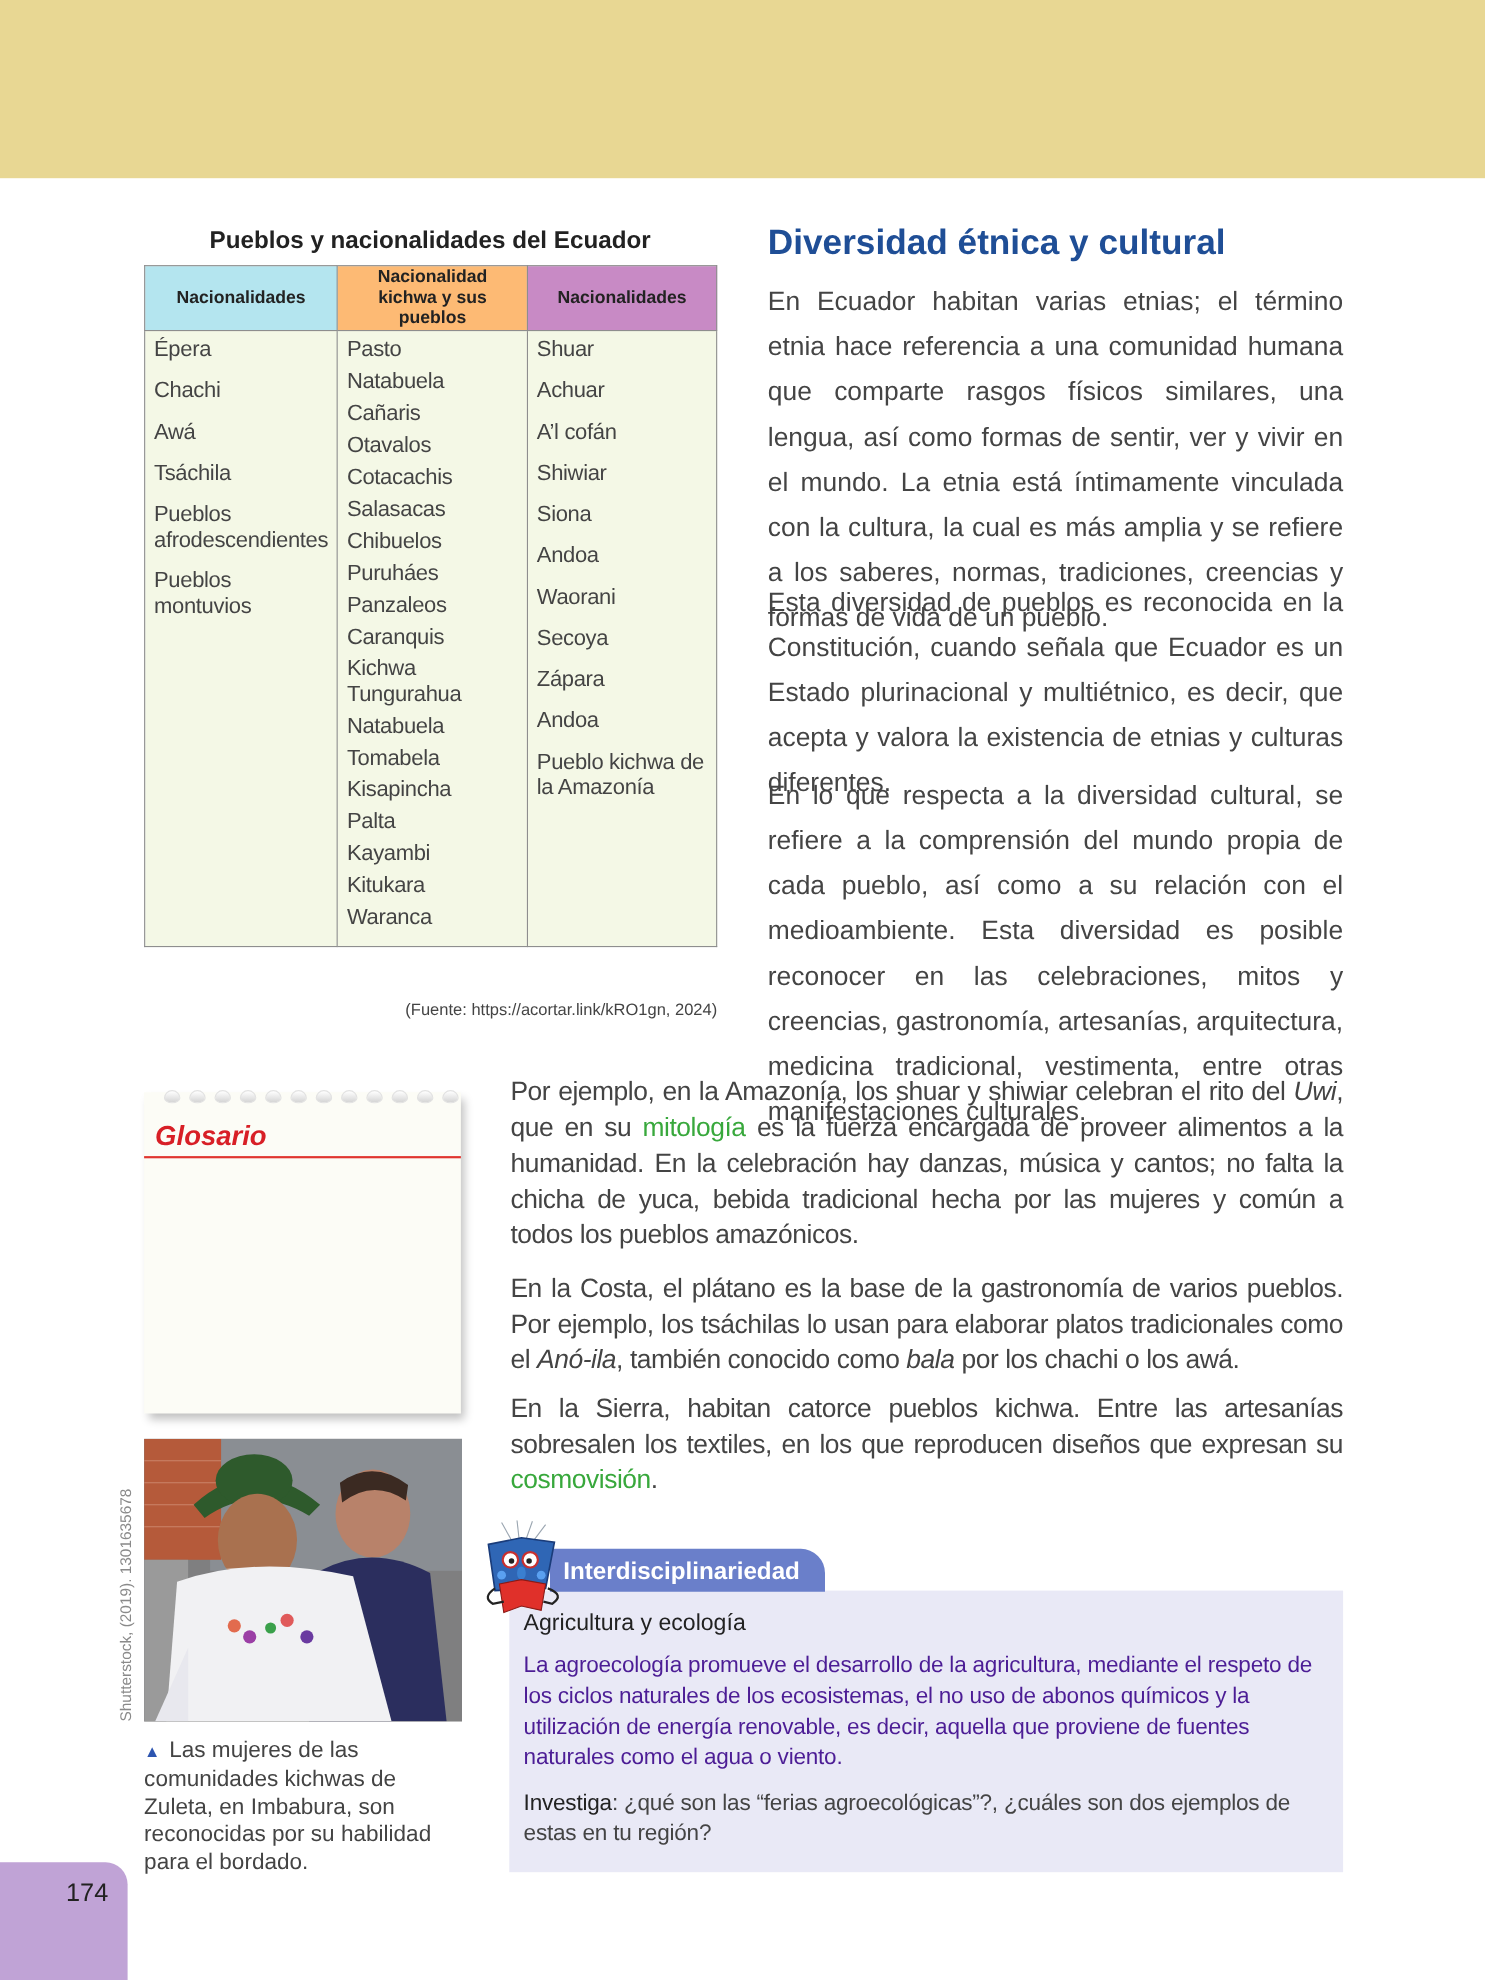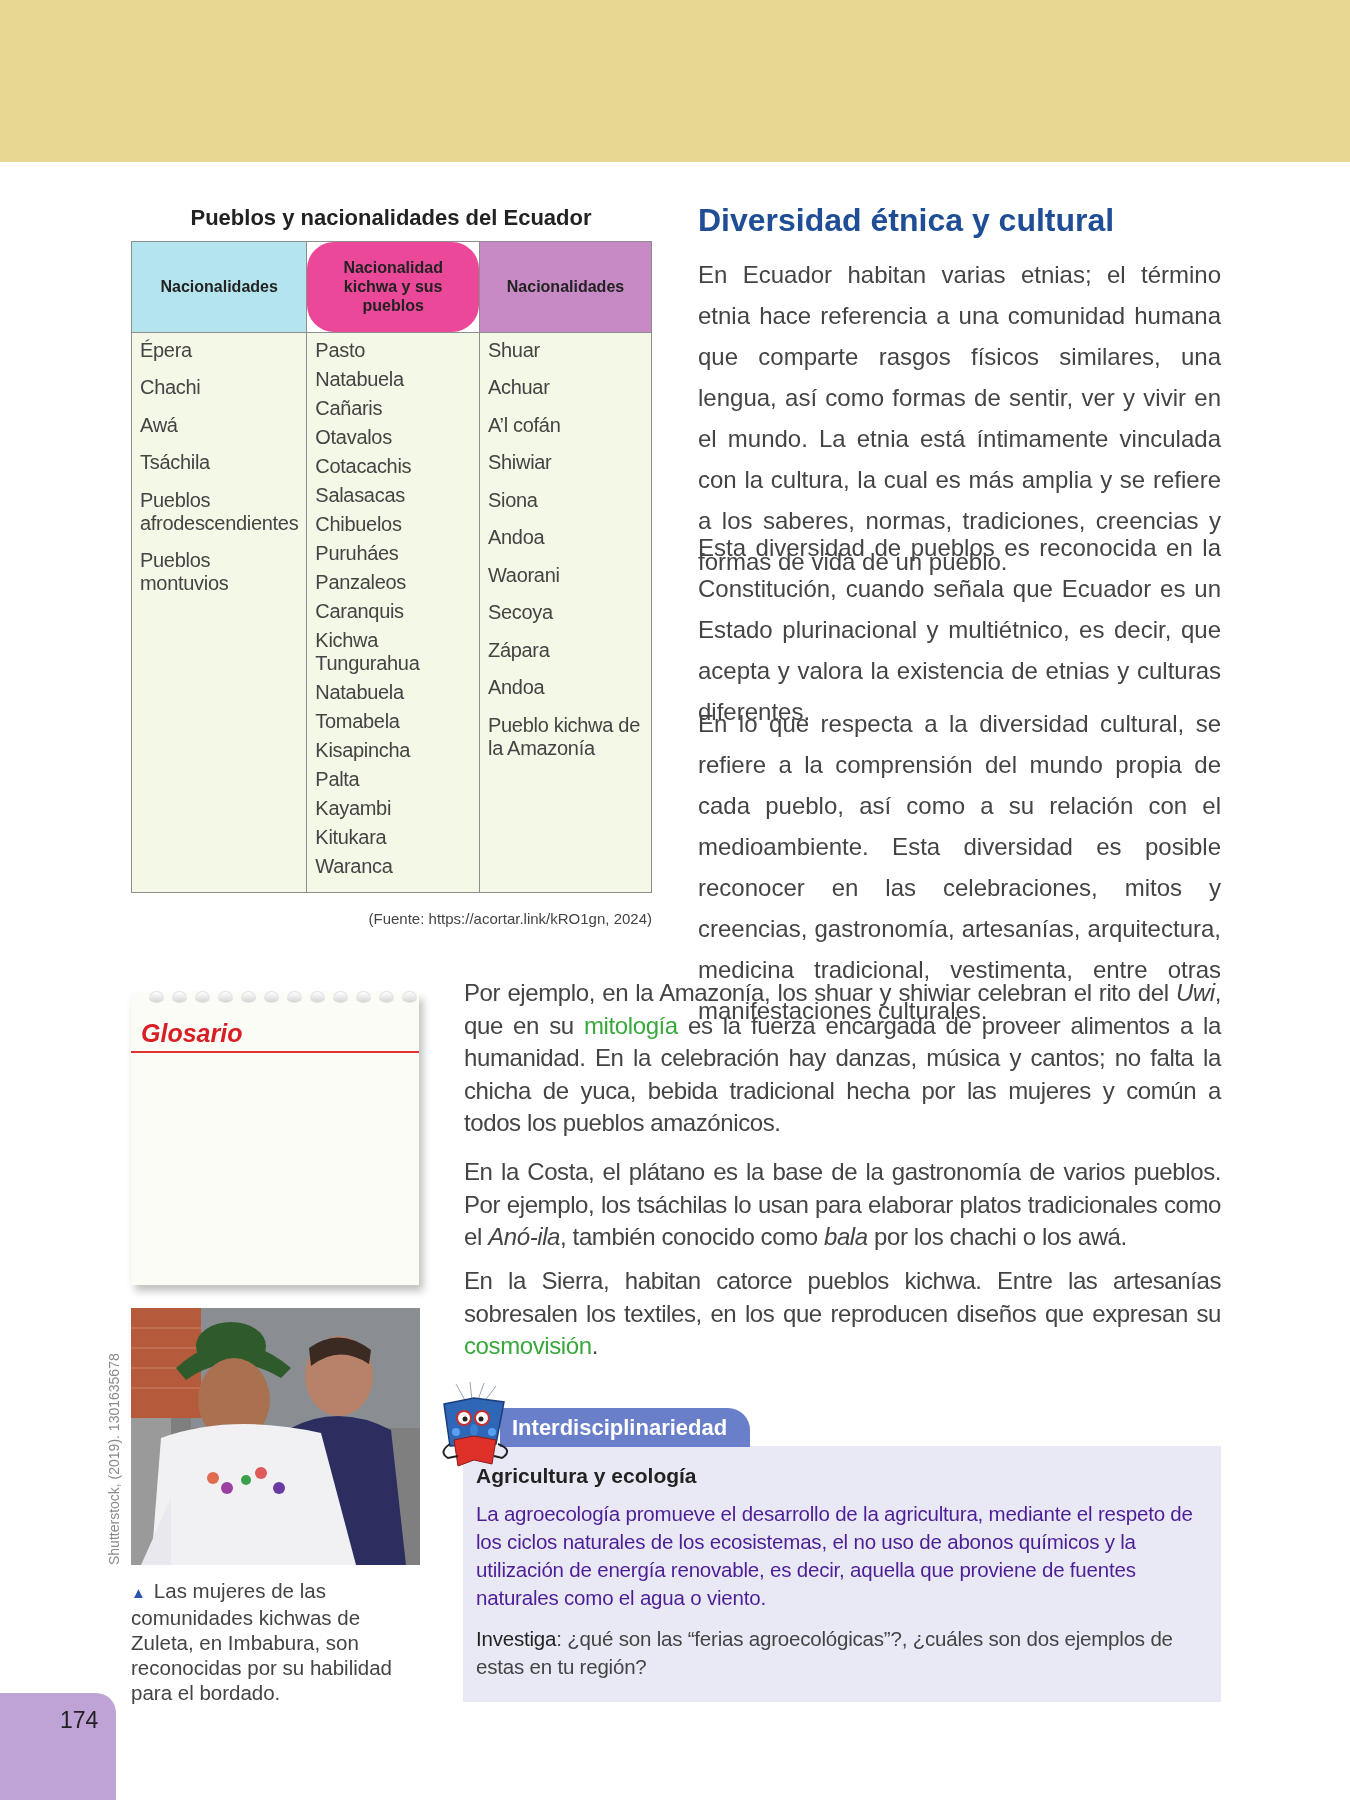--- a/index.html
+++ b/index.html
@@ -50,36 +50,36 @@
 
   
   .page-tab { position: absolute; left: 0; top: 1693px; width: 116px; height: 107px; background: #c0a3d6; border-top-right-radius: 20px; }
   .page-num { position: absolute; left: 60px; top: 1707px; font-size: 23px; color: #222; }
 
   
   .inter-box { position: absolute; left: 463px; top: 1446px; width: 758px; height: 256px; background: #e9e9f6; }
   .inter-tab { position: absolute; left: 500px; top: 1408px; width: 250px; height: 39px; background: #6a7fca; border-top-right-radius: 22px; }
   .inter-label { position: absolute; left: 512px; top: 1415px; font-size: 22px; font-weight: bold; color: #fff; }
   .mascot { position: absolute; left: 436px; top: 1382px; width: 80px; height: 90px; }
-  .inter-sub { position: absolute; left: 476px; top: 1464px; font-size: 21px; font-weight: bold; color: #222; }
+  .inter-sub { position: absolute; left: 476px; top: 1464px; font-size: 21px; font-weight: normal; color: #222; }
   .inter-text { position: absolute; left: 476px; top: 1500px; width: 730px; font-size: 20.5px; line-height: 28px; color: #4c1d95; letter-spacing: -0.2px; }
   .inter-q { position: absolute; left: 476px; top: 1625px; width: 730px; font-size: 20.5px; line-height: 28px; color: #444; letter-spacing: -0.2px; }
   .inter-q b { color: #222; font-weight: normal; }
 </style>
 </head>
 <body>
 
 <div class="top-band"></div>
 
 <div class="table-title">Pueblos y nacionalidades del Ecuador</div>
 <table class="ptable">
   <tbody>
   <tr class="h2">
     <th style="background:#b4e5ef">Nacionalidades</th>
-    <th style="background:#ec4899;padding:16px 18px;border-radius:27px;">Nacionalidad kichwa y sus pueblos</th>
+    <th style="background:#fdba74;padding:0 18px;">Nacionalidad kichwa y sus pueblos</th>
     <th style="background:#c88ac5">Nacionalidades</th>
   </tr>
   <tr>
     <td class="col-costa" style="height:558px">
           <div class="cell-item">Épera</div>
           <div class="cell-item">Chachi</div>
           <div class="cell-item">Awá</div>
           <div class="cell-item">Tsáchila</div>
           <div class="cell-item">Pueblos afrodescendientes</div>
           <div class="cell-item">Pueblos montuvios</div>

